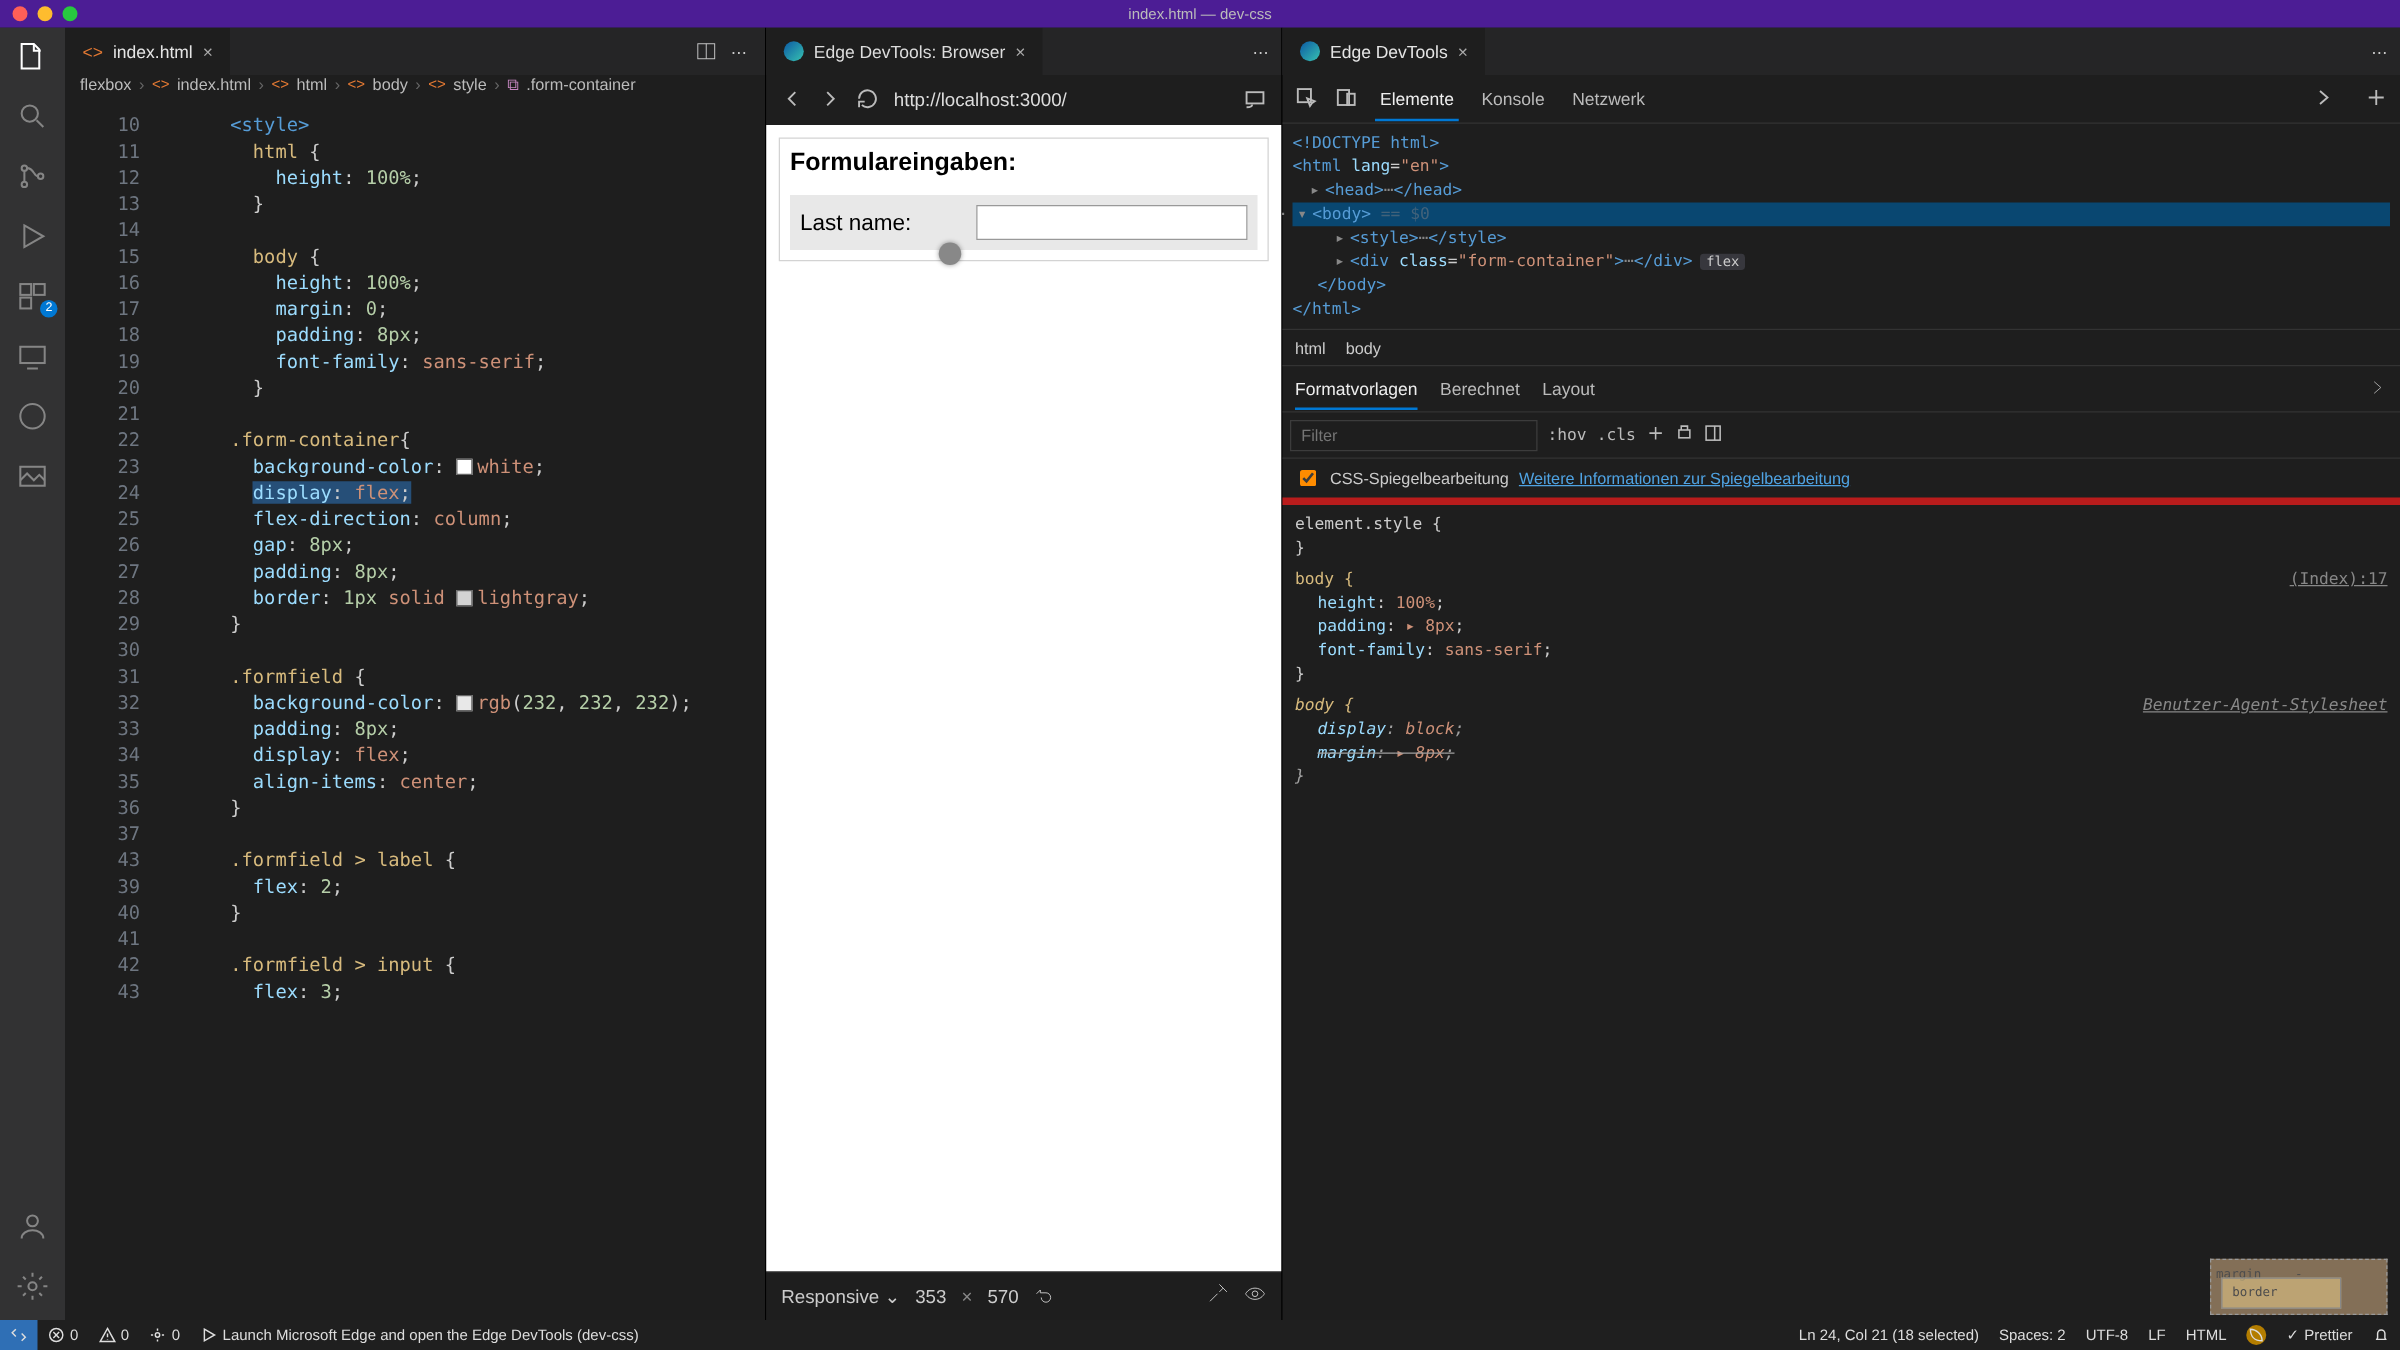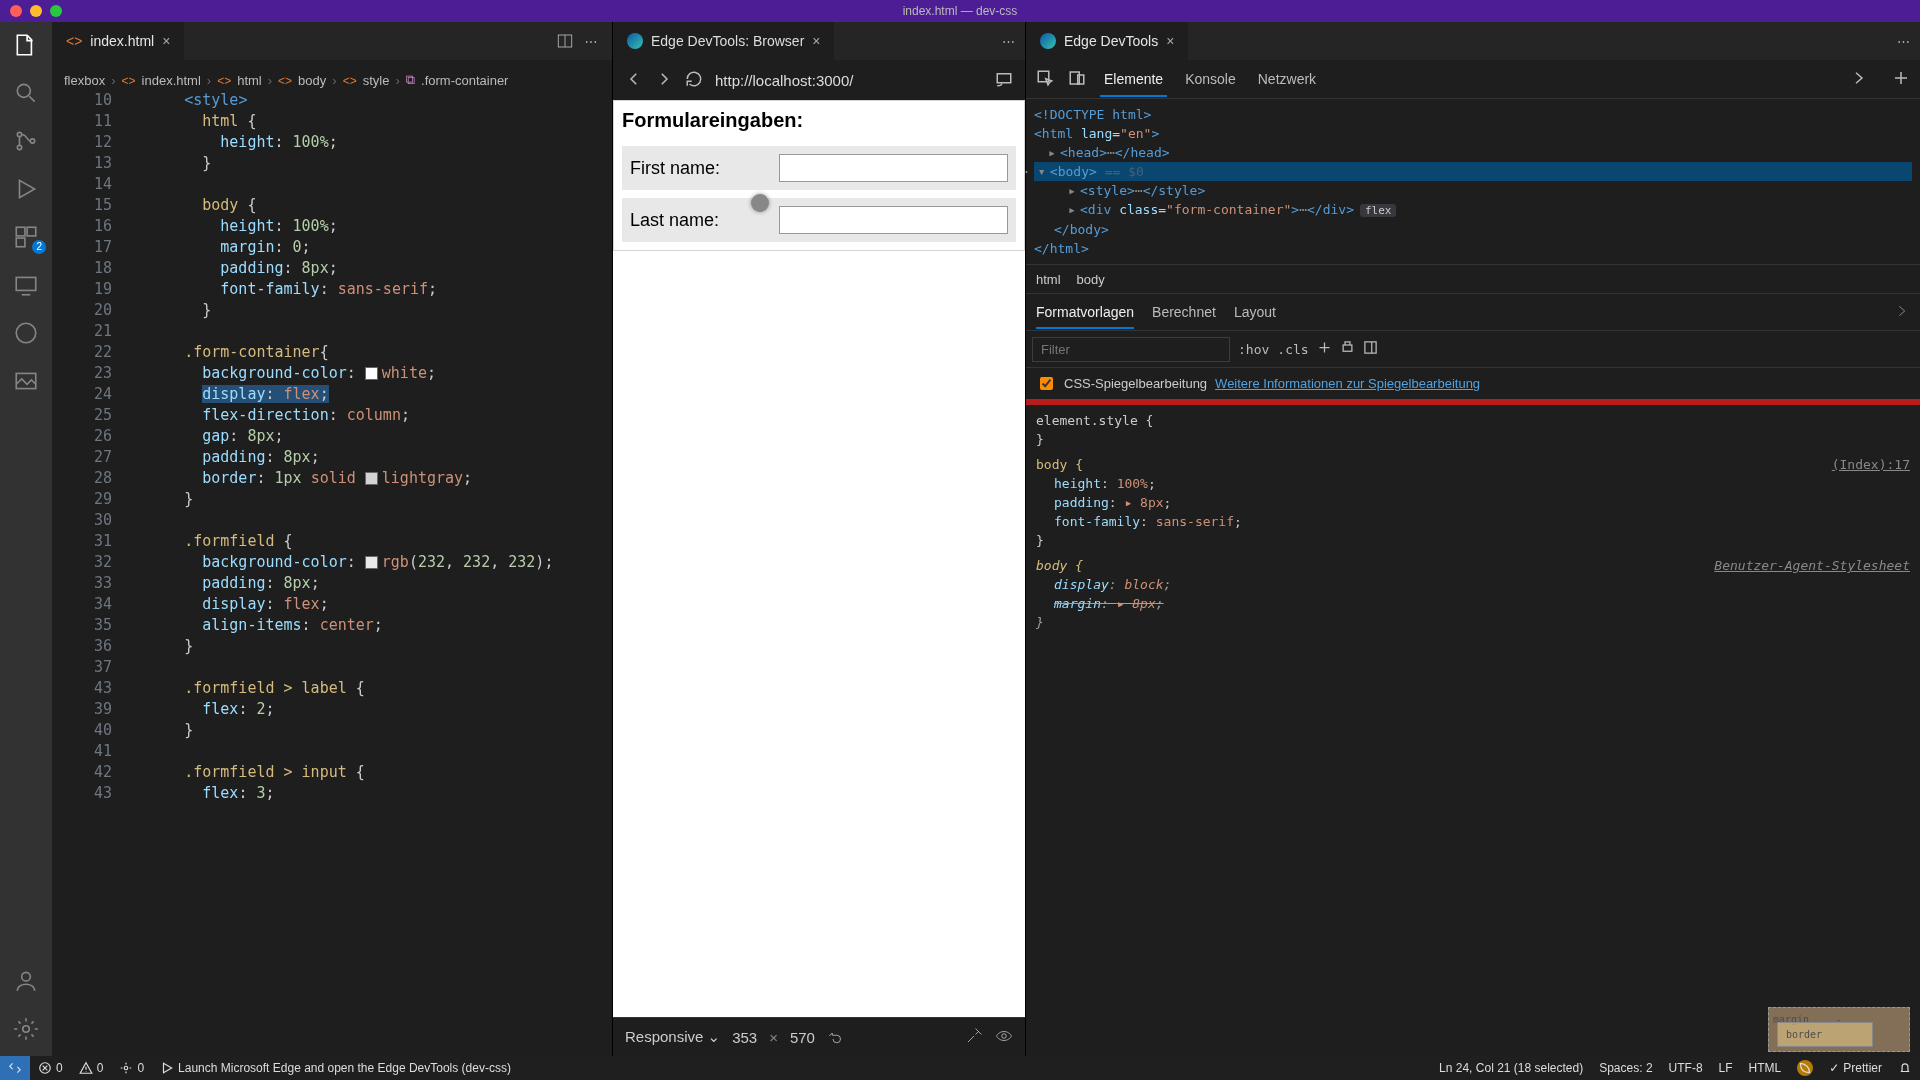--- a/index.html
+++ b/index.html
@@ -15,41 +15,41 @@
 .activitybar .bottom-icons{margin-top:auto;display:flex;flex-direction:column;gap:22px;margin-bottom:14px;align-items:center}
 .badge{position:absolute;bottom:-4px;right:6px;background:#0078d4;color:#fff;border-radius:8px;font-size:10px;padding:0 4px;line-height:14px}
 .act-item{position:relative;width:52px;display:flex;justify-content:center}
 .editor-col{flex:0 0 560px;background:#1e1e1e;display:flex;flex-direction:column;min-width:0}
 .tabs{height:38px;background:#252526;display:flex;align-items:center;padding-right:8px}
 .tab{display:flex;align-items:center;gap:8px;padding:0 14px;height:100%;background:#1e1e1e;color:#e5e5e5;font-size:14px}
 .tab .close-x{color:#aaa;font-size:14px}
 .file-icon{color:#e37933;font-size:14px}
 .tabs .spacer{flex:1}
 .tabs .icon-btn{width:26px;height:26px;display:flex;align-items:center;justify-content:center;color:#ccc}
-.breadcrumb{height:28px;display:flex;align-items:flex-end;padding:0 12px;font-size:13px;color:#bbb;gap:6px;background:#1e1e1e}
+.breadcrumb{height:28px;display:flex;align-items:flex-start;padding:0 12px;font-size:13px;color:#bbb;gap:6px;background:#1e1e1e}
 .breadcrumb .sep{color:#666}
 .bc-icon{color:#e37933;font-size:12px}
 .code-area{flex:1;display:flex;overflow:hidden;font-family:Menlo,Monaco,monospace;font-size:15px;line-height:21px}
 .gutter{width:60px;text-align:right;color:#6e7681;padding-right:18px;padding-top:2px}
 .code{flex:1;padding-top:2px;white-space:pre}
 .code .ln{height:21px}
 .tk-tag{color:#569cd6}.tk-sel{color:#d7ba7d}.tk-prop{color:#9cdcfe}.tk-val{color:#ce9178}.tk-punc{color:#ccc}.tk-num{color:#b5cea8}
 .swatch{display:inline-block;width:11px;height:11px;border:1px solid #666;vertical-align:middle;margin-right:4px}
 .sel-hl{background:#264f78}
 .browser-col{flex:0 0 412px;background:#1e1e1e;display:flex;flex-direction:column;border-left:1px solid #000}
 .browser-tabs{height:38px;background:#252526;display:flex;align-items:center}
 .browser-tabs .tab{background:#1e1e1e;color:#ddd}
 .edge-icon{width:16px;height:16px;background:linear-gradient(135deg,#0c59a4,#37c2b1);border-radius:50%}
 .browser-tabs .spacer{flex:1}
 .browser-tabs .dots{padding:0 10px;color:#ccc}
 .url-bar{height:40px;display:flex;align-items:center;gap:12px;padding:0 12px;background:#1e1e1e}
 .url-bar svg{width:18px;height:18px;stroke:#bbb;fill:none;stroke-width:2}
 .url-text{color:#ddd;font-size:15px;flex:1}
 .preview{flex:1;background:#fff;margin:0;position:relative}
-.preview-inner{}
+.preview-inner{padding:10px}
 .form-cont{background:#fff;border:1px solid lightgray;padding:8px;display:flex;flex-direction:column;gap:8px}
 .form-title{font-weight:bold;font-size:20px;color:#000;margin-bottom:6px}
 .ffield{background:rgb(232,232,232);padding:8px;display:flex;align-items:center}
 .ffield label{flex:2;font-size:18px;color:#000}
 .ffield input{flex:3;border:1px solid #999;height:24px;font-size:14px;background:#fff}
 .circle-handle{position:absolute;top:94px;left:138px;width:18px;height:18px;border-radius:50%;background:#888;box-shadow:0 0 4px rgba(0,0,0,.4)}
 .device-bar{height:38px;background:#1e1e1e;border-top:1px solid #333;display:flex;align-items:center;gap:12px;padding:0 12px;color:#ccc;font-size:15px}
 .device-bar .sep{color:#888}
 .device-bar .spacer{flex:1}
 .devtools-col{flex:1;background:#1e1e1e;display:flex;flex-direction:column;border-left:1px solid #000;min-width:0}
@@ -279,24 +279,20 @@
       <span><svg viewBox="0 0 24 24">
             <rect x="3" y="5" width="18" height="12"></rect>
             <path d="M3 21c3 0 6 0 6-3"></path>
           </svg></span>
     </div>
     <div class="preview">
       <div class="preview-inner">
         <div class="form-cont">
           <div class="form-title">Formulareingaben:</div>
           <div class="ffield">
-              <label>First name:</label>
-              <input style="">
-            </div>
-          <div class="ffield">
               <label>Last name:</label>
               <input style="">
             </div>
         </div>
       </div>
       <div class="circle-handle"></div>
     </div>
     <div class="device-bar">
       <span><span>Responsive</span> ⌄</span>
       <span>353</span>

